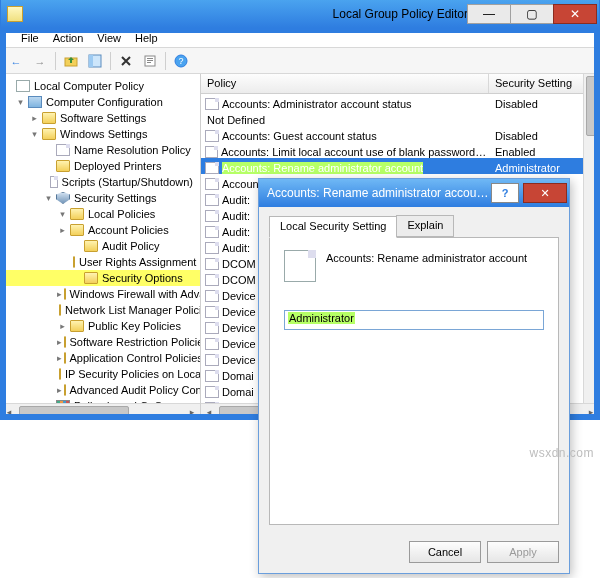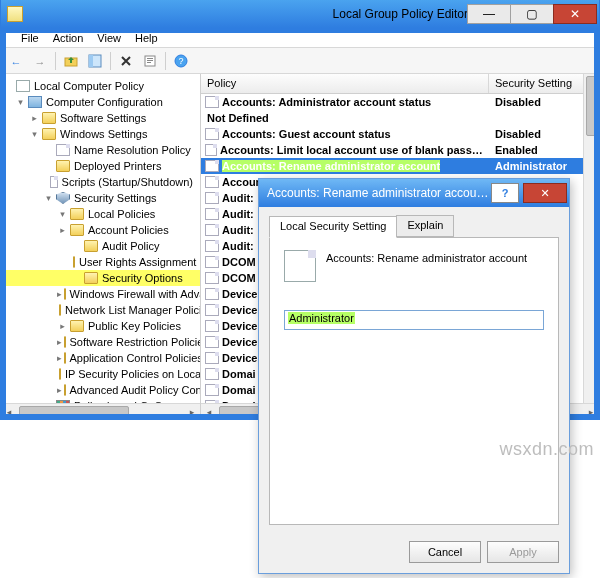--- a/index.html
+++ b/index.html
@@ -44,21 +44,21 @@
   .pane-scroll { position:absolute; left:0; right:0; bottom:0; height:16px; background:#f0f0f0; border-top:1px solid #d8d8d8; display:flex; align-items:center; }
   .pane-scroll .thumb { position:absolute; height:12px; top:2px; background:#c8c8c8; border:1px solid #a8a8a8; border-radius:2px; }
   .pane-scroll .sarrow { width:16px; height:14px; display:flex; align-items:center; justify-content:center; color:#666; font-size:9px; }
 
   
   .list-header { display: flex; height: 20px; background: linear-gradient(#fdfdfd,#ececec); border-bottom: 1px solid #cfcfcf; }
   .list-header div { padding: 3px 6px; border-right: 1px solid #d8d8d8; }
   .col-policy { flex: 1; }
   .col-setting { width: 110px; }
   .list-body { flex:1; overflow:hidden; position:relative; }
-  .list-row { display: flex; height: 16px; align-items:center;font-weight:bold; }
+  .list-row { display: flex; height: 16px; align-items:flex-end; }
   .list-row .cell-p { flex:1; display:flex; align-items:center; padding-left:4px; overflow:hidden; text-overflow:ellipsis; }
   .list-row .cell-s { width:110px; padding-left:6px; }
   .list-row.sel { background: #2e7de0; color: #fff; }
   .list-row.sel .ficon.page { background:#fff; }
   .list-row.hl .ptxt { background: #b6ff66; }
   .ptxt { white-space: nowrap; overflow:hidden; text-overflow:ellipsis; }
   .list-vscroll { position:absolute; right:0; top:0; bottom:0; width:16px; background:#f0f0f0; border-left:1px solid #d8d8d8; }
   .list-vscroll .vthumb { position:absolute; left:2px; width:12px; background:#c8c8c8; border:1px solid #a8a8a8; border-radius:2px; }
 
   .mw-border { position:absolute; left:0; right:0; bottom:0; top:28px; border:5px solid #2e7de0; pointer-events:none; }
@@ -78,21 +78,21 @@
   .policy-line { display:flex; align-items:flex-start; gap:10px; margin-bottom:28px; }
   .policy-icon { width:32px; height:32px; background:#fff; border:1px solid #9aa; position:relative; }
   .policy-icon::after { content:""; position:absolute; right:-1px; top:-1px; width:8px; height:8px; background:#dde; }
   .fld { width:100%; height:20px; border:1px solid #7aa6d6; padding:1px 3px; font: inherit; }
   .fld-wrap { position:relative; }
   .fld-hl { position:absolute; left:4px; top:2px; background:#b6ff66; padding:0 1px; pointer-events:none; }
   .dlg-buttons { position:absolute; right:10px; bottom:10px; display:flex; gap:6px; }
   .dlg-buttons .btn { min-width:72px; height:22px; background:linear-gradient(#fdfdfd,#e6e6e6); border:1px solid #9a9a9a; font:inherit; }
   .dlg-buttons .btn.disabled { color:#9a9a9a; }
 
-  .watermark { position:absolute; right:6px; bottom:118px; font-size:18px; color:#bdbdbd; letter-spacing:.5px; }
+  .watermark { position:absolute; right:6px; bottom:118px; font-size:12px; color:#bdbdbd; letter-spacing:.5px; }
 
   
   .ico-backarrow::before { content:"←"; color:#2e7de0; font-weight:bold; }
   .ico-fwdarrow::before { content:"→"; color:#888; }
   .ico-up svg, .tbtn svg { width:14px; height:14px; }
 </style>
 </head>
 <body>
 
 <div class="main-window">

